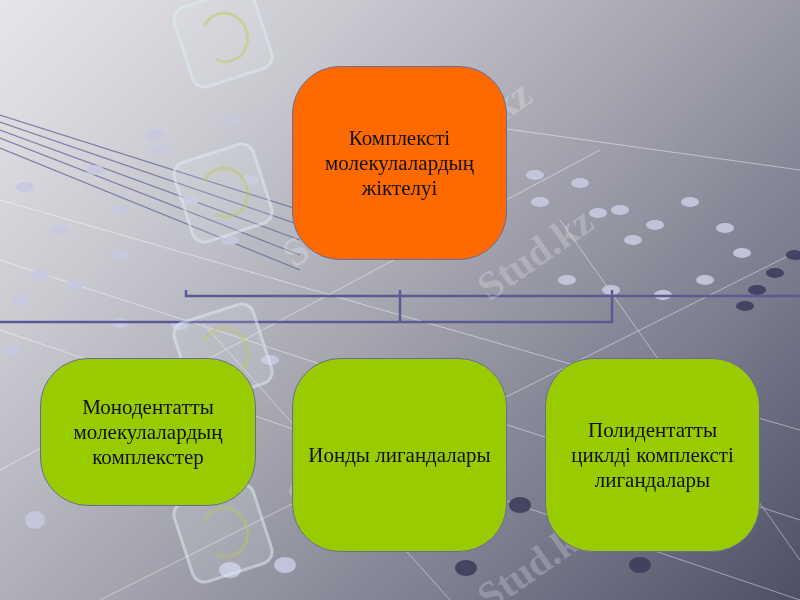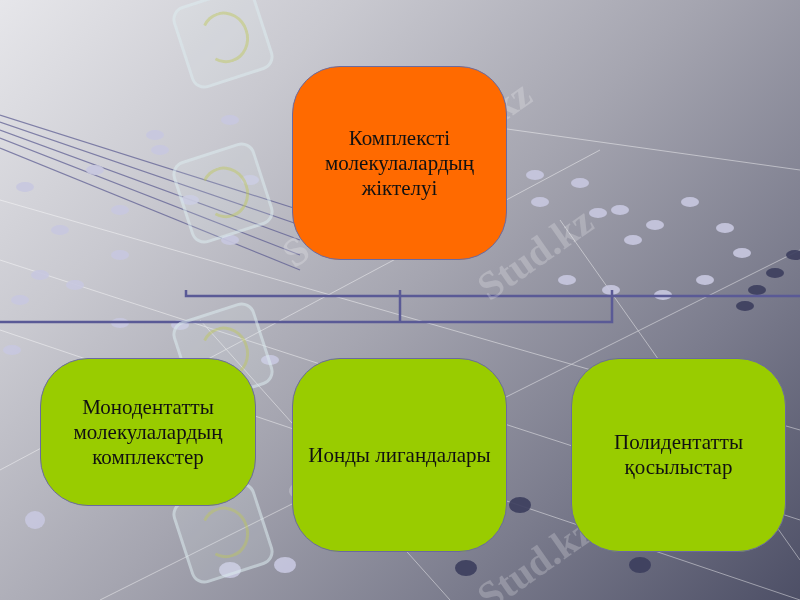--- a/index.html
+++ b/index.html
@@ -8,21 +8,21 @@
     .bg { position:absolute; inset:0;
       background: linear-gradient(135deg, #e6e6ea 0%, #c9c9d0 25%, #a5a5b0 50%, #7b7c8d 75%, #4d4f66 100%); }
     svg.deco { position:absolute; left:0; top:0; }
     .box { position:absolute; box-sizing:border-box; border:1.5px solid #6a6aa0;
       border-radius:48px; display:flex; align-items:center; justify-content:center;
       text-align:center; color:#111; font-size:21px; line-height:25px; padding:6px; }
     .root { left:292px; top:66px; width:215px; height:194px; background:#ff6a00; }
     .child { background:#99cc00; }
     .c1 { left:40px; top:358px; width:216px; height:148px; }
     .c2 { left:292px; top:358px; width:215px; height:194px; }
-    .c3 { left:545px; top:358px; width:215px; height:194px;margin-left:26px; }
+    .c3 { left:545px; top:358px; width:215px; height:194px; }
     .wm { position:absolute; color:rgba(255,255,255,0.22); font-size:40px; font-weight:bold;
       transform:rotate(-35deg); white-space:nowrap; pointer-events:none; }
     .logo { position:absolute; width:80px; height:80px; border:3px solid rgba(220,235,240,0.5);
       border-radius:14px; transform:rotate(-18deg); background:rgba(230,240,240,0.15); }
     .logo::after { content:""; position:absolute; left:18px; top:14px; width:42px; height:46px;
       border-radius:50%; border:3px solid rgba(190,200,90,0.45); border-left-color:transparent; }
   </style>
 </head>
 <body>
 
@@ -128,15 +128,16 @@
 
 <div class="box child c2">
   <div>
     <div>Ионды лигандалары</div>
   </div>
 </div>
 
 <div class="box child c3">
   <div>
     <div>Полидентатты</div>
-    <div>қосылыстар</div>
+    <div>циклді комплексті</div>
+    <div>лигандалары</div>
   </div>
 </div>
 
 </body></html>

